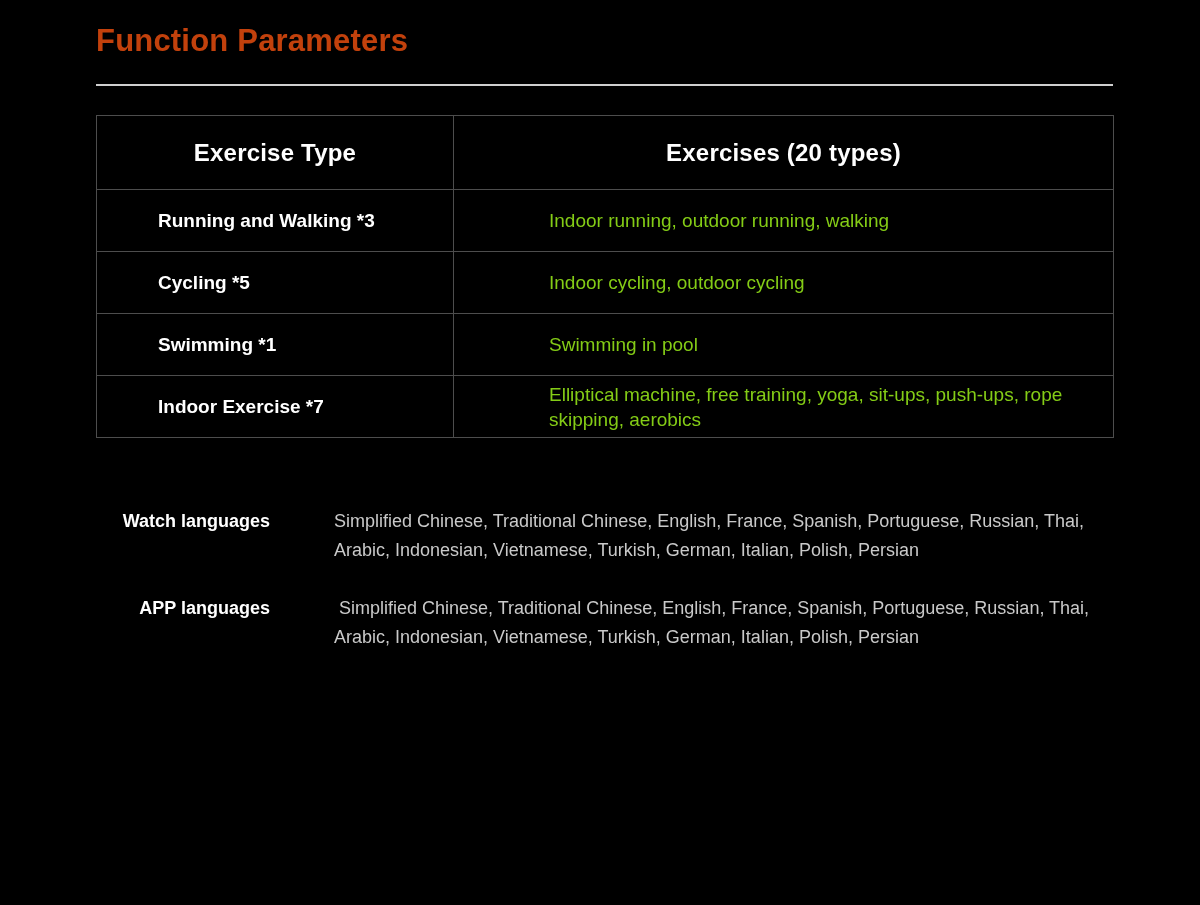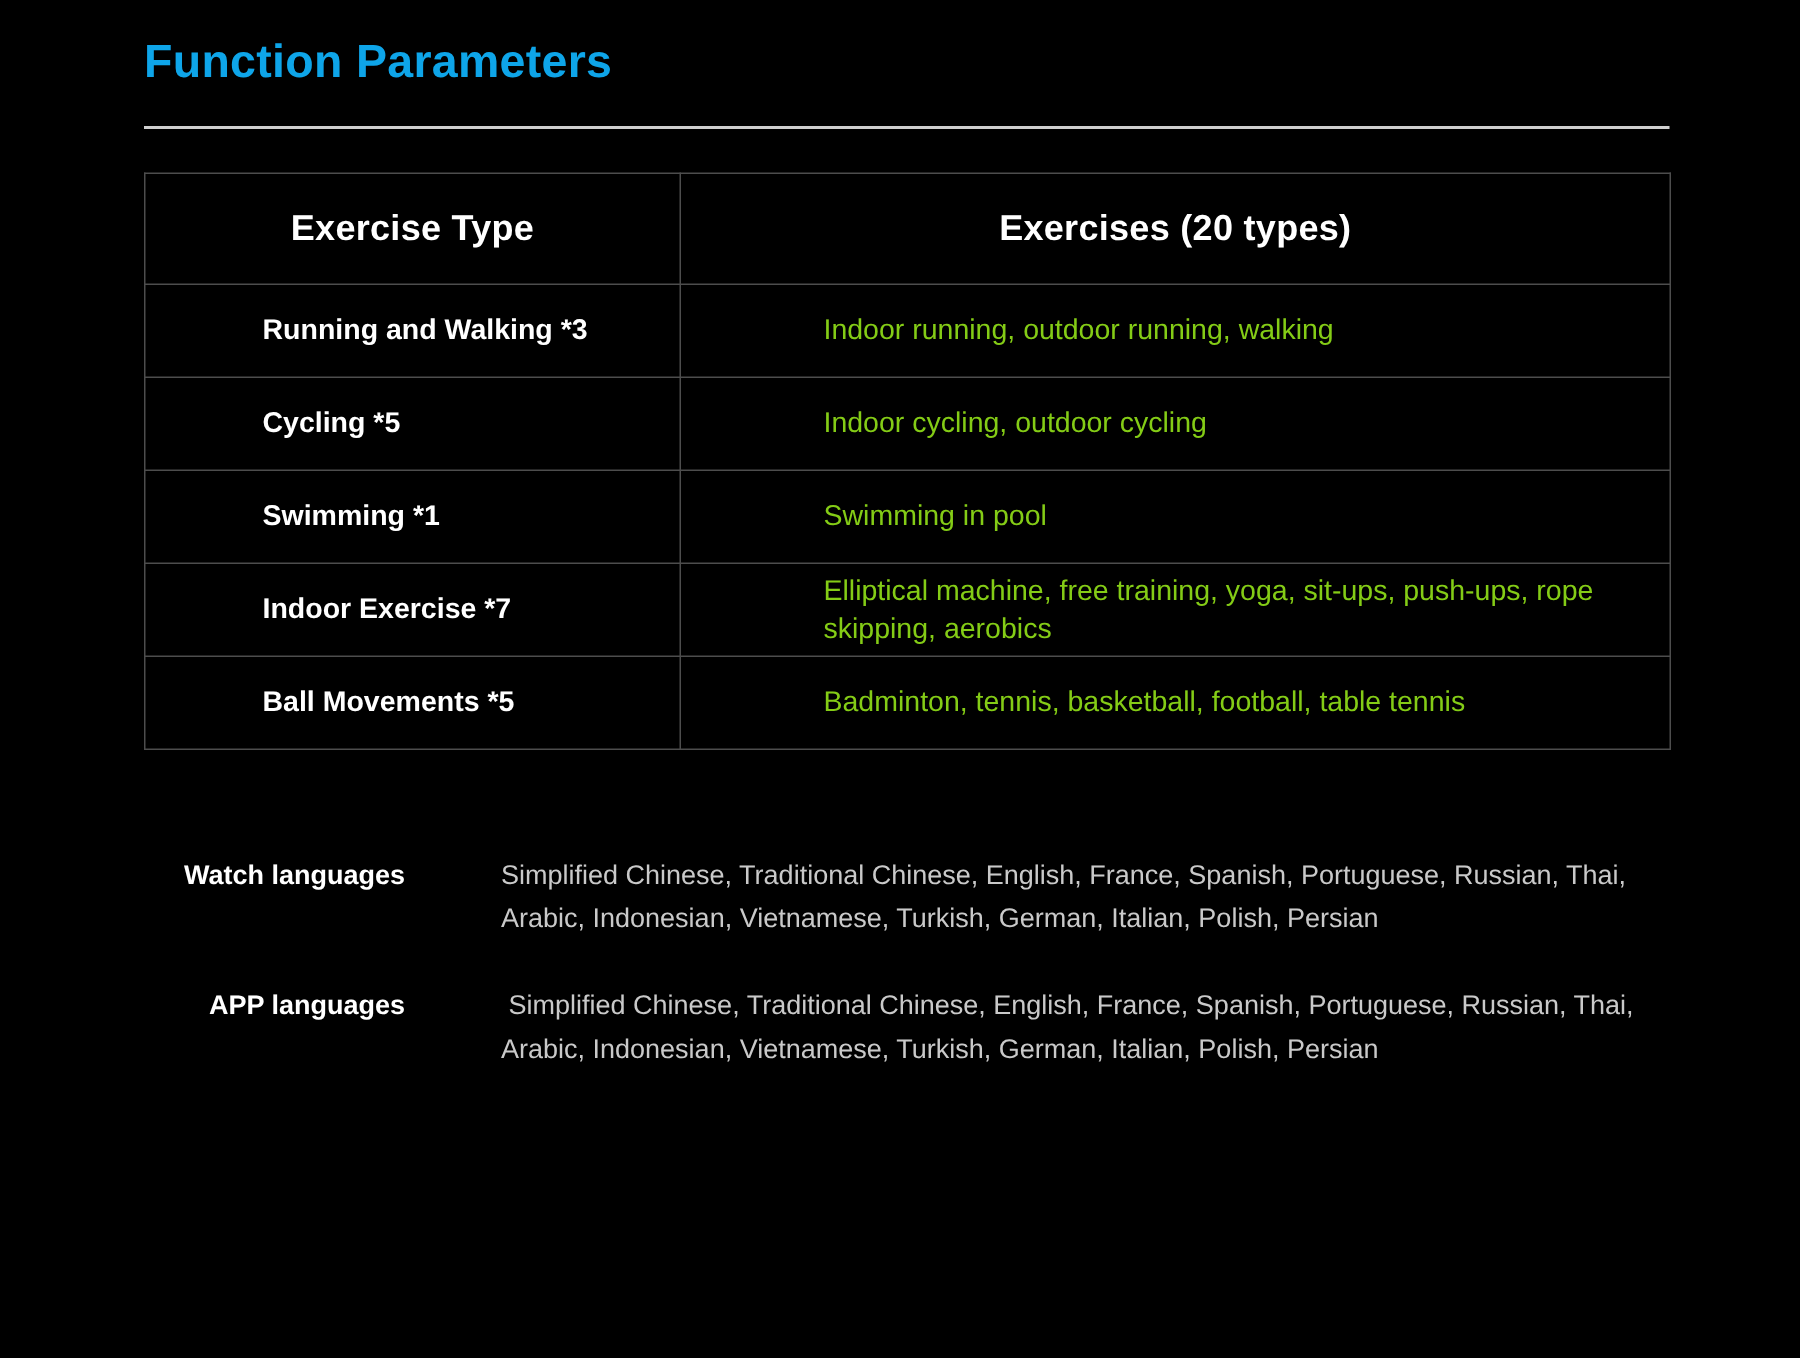--- a/index.html
+++ b/index.html
@@ -14,21 +14,21 @@
     padding: 22px 0 0 96px;
     width: 1200px;
     height: 905px;
   }
   .content { width: 1017px; }
 
   h1.page-title {
     font-size: 31px;
     line-height: 38px;
     font-weight: 700;
-    color: #0ea5e9;
+    color: #c2410c;
     letter-spacing: 0.2px;
   }
   .title-divider {
     margin-top: 24px;
     width: 1017px;
     height: 2px;
     background: #cfcfcf;
   }
 
   .info-grid {
@@ -66,21 +66,21 @@
     font-size: 24px;
     font-weight: 700;
     color: #ffffff;
     text-align: center;
     letter-spacing: 0.2px;
   }
   col.col-type { width: 357px; }
   col.col-ex   { width: 660px; }
   td.td-type {
     height: 62px;
-    padding-left: 78px;
+    padding-left: 61px;
     font-size: 19px;
     font-weight: 700;
     color: #ffffff;
     vertical-align: middle;
     margin-left: 36px;
   }
   td.td-ex {
     padding-left: 95px;
     padding-right: 48px;
     font-size: 19px;
@@ -130,24 +130,20 @@
           <td class="td-ex">Indoor cycling, outdoor cycling</td>
         </tr>
         <tr>
           <td class="td-type">Swimming *1</td>
           <td class="td-ex">Swimming in pool</td>
         </tr>
         <tr>
           <td class="td-type">Indoor Exercise *7</td>
           <td class="td-ex">Elliptical machine, free training, yoga, sit-ups, push-ups, rope skipping, aerobics</td>
         </tr>
-        <tr>
-          <td class="td-type">Ball Movements *5</td>
-          <td class="td-ex">Badminton, tennis, basketball, football, table tennis</td>
-        </tr>
       </tbody>
     </table>
 
     <div class="languages">
       <div class="lang-row">
         <div class="cell-label">Watch languages</div>
         <div class="cell-value">Simplified Chinese, Traditional Chinese, English, France, Spanish, Portuguese, Russian, Thai, Arabic, Indonesian, Vietnamese, Turkish, German, Italian, Polish, Persian</div>
       </div>
       <div class="lang-row">
         <div class="cell-label">APP languages</div>

